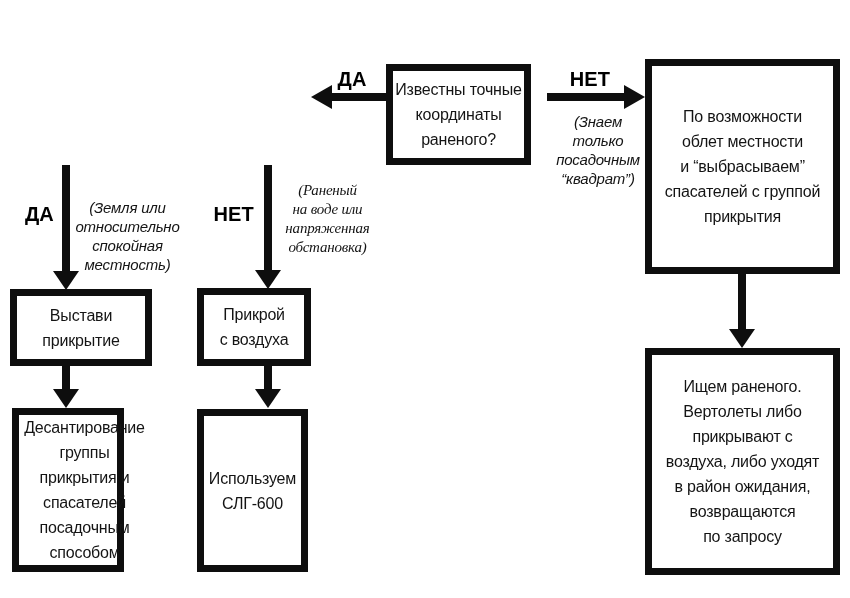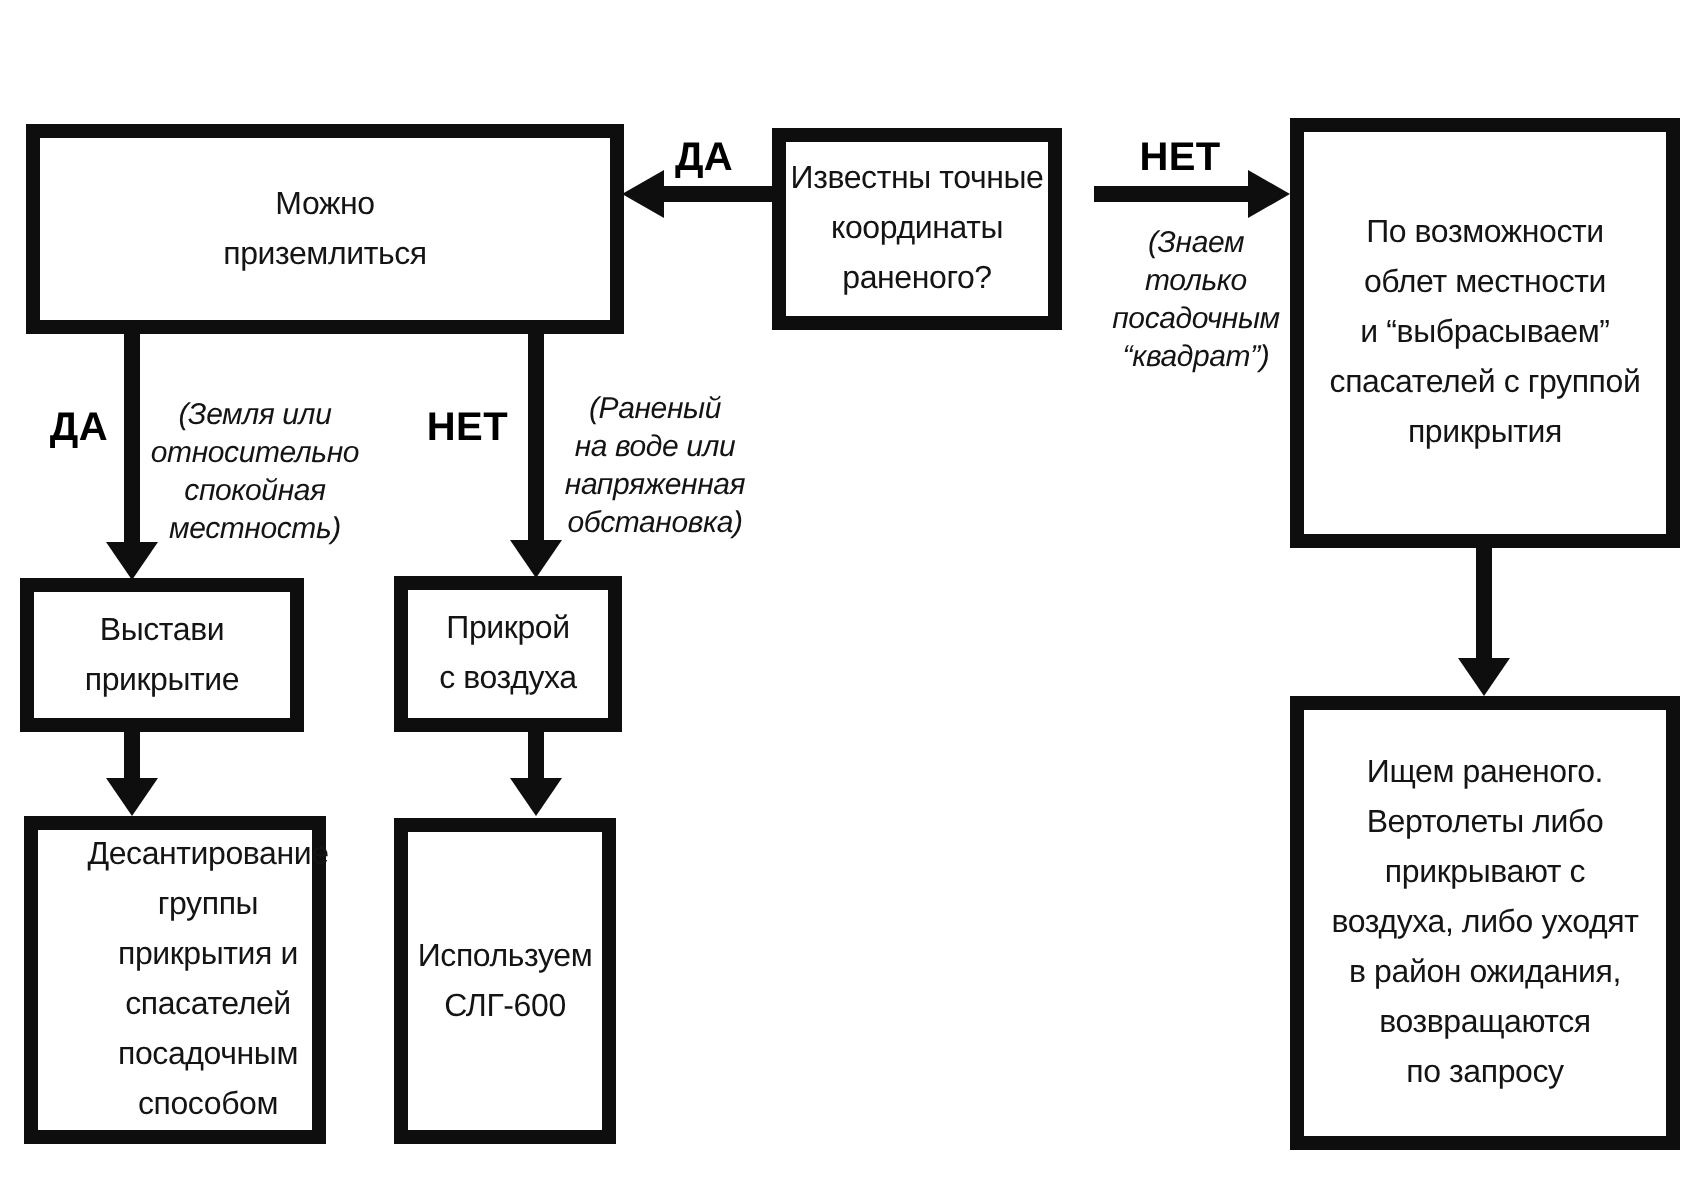--- a/index.html
+++ b/index.html
@@ -74,24 +74,20 @@
     text-align: center;
     color: #141414;
     letter-spacing: -0.2px;
   }
 </style>
 </head>
 <body>
 
 <div id="canvas">
 
-  <div class="box" style="left:13px; top:62px; width:299px; height:105px;">
-    <div class="box-text">Можно
-приземлиться</div>
-  </div>
 
   <div class="box" style="left:386px; top:64px; width:145px; height:101px;">
     <div class="box-text">Известны точные
 координаты
 раненого?</div>
   </div>
 
   <div class="box" style="left:645px; top:59px; width:195px; height:215px;">
     <div class="box-text">По возможности
 облет местности
@@ -103,21 +99,21 @@
   <div class="box" style="left:10px; top:289px; width:142px; height:77px;">
     <div class="box-text">Выстави
 прикрытие</div>
   </div>
 
   <div class="box" style="left:197px; top:288px; width:114px; height:78px;">
     <div class="box-text">Прикрой
 с воздуха</div>
   </div>
 
-  <div class="box" style="left:12px; top:408px; width:151px; height:164px;padding-left:33px;">
+  <div class="box" style="left:12px; top:408px; width:112px; height:164px;padding-left:33px;">
     <div class="box-text">Десантирование
 группы
 прикрытия и
 спасателей
 посадочным
 способом</div>
   </div>
 
   <div class="box" style="left:197px; top:409px; width:111px; height:163px;">
     <div class="box-text">Используем
@@ -150,21 +146,21 @@
   <div class="arrowhead head-down" style="left:53px; top:271px;"></div>
   <div class="branch-label" style="left:8px; top:203px; width:46px; text-align:right;">ДА</div>
   <div class="annotation" style="left:70px; top:198px; width:115px;">(Земля или
 относительно
 спокойная
 местность)</div>
 
   <div class="line" style="left:264px; top:165px; width:8px; height:107px;"></div>
   <div class="arrowhead head-down" style="left:255px; top:270px;"></div>
   <div class="branch-label" style="left:202px; top:203px; width:52px; text-align:right;">НЕТ</div>
-  <div class="annotation" style="left:270px; top:195px; width:115px;">(Раненый
+  <div class="annotation" style="left:270px; top:181px; width:115px;font-family:Liberation Serif, serif;">(Раненый
 на воде или
 напряженная
 обстановка)</div>
 
   <div class="line" style="left:62px; top:364px; width:8px; height:27px;"></div>
   <div class="arrowhead head-down" style="left:53px; top:389px;"></div>
 
   <div class="line" style="left:264px; top:364px; width:8px; height:27px;"></div>
   <div class="arrowhead head-down" style="left:255px; top:389px;"></div>
 

